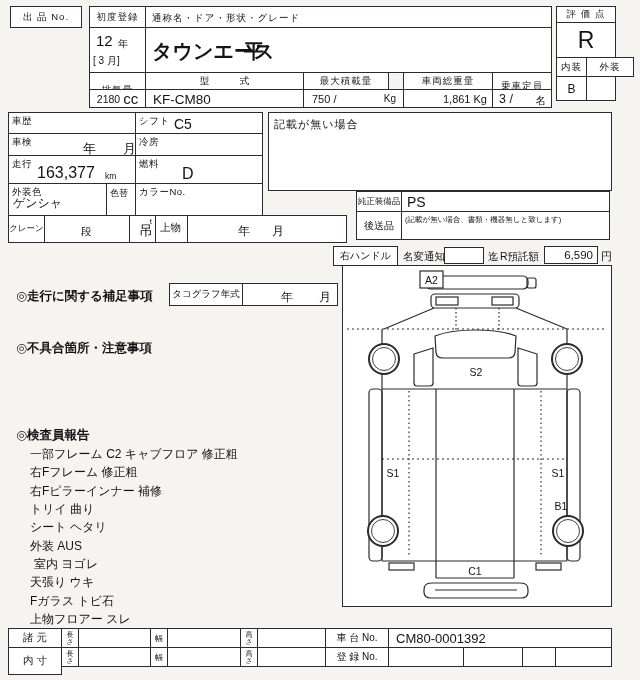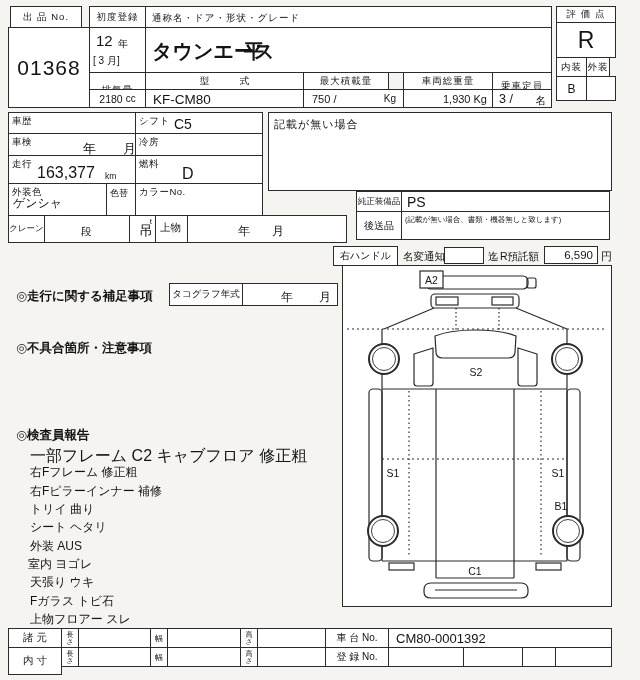--- a/index.html
+++ b/index.html
@@ -17,23 +17,20 @@
   svg text{font-family:"Liberation Sans","DejaVu Sans",sans-serif;}
 </style>
 </head>
 <body>
 
 <div id="sheet">
 
   <div class="c ctr hdr" style="left:10px;top:6px;width:72px;height:22px">
       <span>出 品 No.</span>
     </div>
-  <div class="c ctr" style="left:8px;top:27px;width:82px;height:81px;font-size:21px;letter-spacing:1px">
-      <span>01368</span>
-    </div>
 
   <div class="c ctr hdr" style="left:89px;top:6px;width:57px;height:22px">
       <span>初度登録</span>
     </div>
   <div class="c" style="left:89px;top:27px;width:57px;height:46px">
     <span class="t" style="left:6px;top:4px;font-size:15px">12</span>
     <span class="t" style="left:28px;top:9px;font-size:10px">年</span>
     <span class="t" style="left:3px;top:26px;font-size:10px">[ 3 月]</span>
   </div>
 
@@ -43,21 +40,21 @@
   </div>
   <div class="c" style="left:145px;top:6px;width:407px;height:22px">
     <span class="t hdr" style="left:6px;top:5px">通称名・ドア・形状・グレード</span>
   </div>
 
   <div class="c ctr hdr" style="left:89px;top:72px;width:57px;height:36px">
       <span>排気量</span>
     </div>
   <div class="c ctr" style="left:89px;top:89px;width:57px;height:19px;font-size:10.5px;gap:3px">
     <span>2180</span>
-    <span style="font-size:10px">cc</span>
+    <span style="font-size:15px">cc</span>
   </div>
 
   <div class="c ctr hdr" style="left:145px;top:72px;width:159px;height:18px;letter-spacing:14px;padding-left:14px">
       <span>型  式</span>
     </div>
   <div class="c" style="left:145px;top:89px;width:159px;height:19px">
     <span class="t" style="left:7px;top:2px;font-size:13.5px">KF-CM80</span>
   </div>
 
   <div class="c ctr hdr" style="left:303px;top:72px;width:86px;height:18px">
@@ -65,41 +62,41 @@
     </div>
   <div class="c" style="left:303px;top:89px;width:101px;height:19px;font-size:11px">
     <span class="t" style="left:8px;top:3px">750 /</span>
     <span class="t" style="right:7px;top:3px;font-size:10px">Kg</span>
   </div>
 
   <div class="c ctr hdr" style="left:403px;top:72px;width:90px;height:18px">
       <span>車両総重量</span>
     </div>
   <div class="c" style="left:403px;top:89px;width:90px;height:19px;font-size:11px">
-    <span class="t" style="right:5px;top:3px">1,930 Kg</span>
+    <span class="t" style="right:5px;top:3px">1,861 Kg</span>
   </div>
 
   <div class="c ctr hdr" style="left:492px;top:72px;width:60px;height:28px">
       <span>乗車定員</span>
     </div>
   <div class="c" style="left:492px;top:89px;width:60px;height:19px">
     <span class="t" style="left:6px;top:2px;font-size:12.5px">3 /</span>
     <span class="t" style="right:5px;top:4px;font-size:10.5px">名</span>
   </div>
 
   <div class="c ctr hdr" style="left:556px;top:6px;width:60px;height:17px">
       <span>評 価 点</span>
     </div>
   <div class="c ctr" style="left:556px;top:22px;width:60px;height:36px;font-size:23px">
       <span>R</span>
     </div>
   <div class="c ctr hdr" style="left:556px;top:57px;width:31px;height:20px">
       <span>内装</span>
     </div>
-  <div class="c ctr hdr" style="left:586px;top:57px;width:24px;height:20px">
+  <div class="c ctr hdr" style="left:586px;top:57px;width:48px;height:20px">
       <span>外装</span>
     </div>
   <div class="c ctr" style="left:556px;top:76px;width:31px;height:25px;font-size:12px">
       <span>B</span>
     </div>
   <div class="c ctr" style="left:586px;top:76px;width:30px;height:25px;font-size:12px">
       <span></span>
     </div>
 
   <div class="c" style="left:8px;top:112px;width:128px;height:22px">
@@ -192,27 +189,27 @@
       <span>タコグラフ年式</span>
     </div>
   <div class="c" style="left:242px;top:283px;width:96px;height:23px">
     <span class="t" style="left:38px;top:5px;font-size:12px">年</span>
     <span class="t" style="left:76px;top:5px;font-size:12px">月</span>
   </div>
 
   <span class="t" style="left:16px;top:340px;font-size:12.5px;font-weight:600">◎不具合箇所・注意事項</span>
 
   <span class="t" style="left:16px;top:427px;font-size:12.5px;font-weight:600">◎検査員報告</span>
-  <span class="t" style="left:30px;top:446px;font-size:16px">一部フレーム C2  キャブフロア 修正粗</span>
+  <span class="t" style="left:30px;top:446px;font-size:12px">一部フレーム C2  キャブフロア 修正粗</span>
   <span class="t" style="left:30px;top:483px;font-size:12px">右Fピラーインナー 補修</span>
   <span class="t" style="left:30px;top:464px;font-size:12px">右Fフレーム 修正粗</span>
   <span class="t" style="left:30px;top:501px;font-size:12px">トリイ 曲り</span>
   <span class="t" style="left:30px;top:519px;font-size:12px">シート ヘタリ</span>
   <span class="t" style="left:30px;top:538px;font-size:12px">外装 AUS</span>
-  <span class="t" style="left:28px;top:556px;font-size:12px">室内 ヨゴレ</span>
+  <span class="t" style="left:34px;top:556px;font-size:12px">室内 ヨゴレ</span>
   <span class="t" style="left:30px;top:574px;font-size:12px">天張り ウキ</span>
   <span class="t" style="left:30px;top:593px;font-size:12px">Fガラス トビ石</span>
   <span class="t" style="left:30px;top:611px;font-size:12px">上物フロアー スレ</span>
 
   <div class="c" style="left:342px;top:265px;width:270px;height:342px">
     <svg width="268" height="340" viewBox="0 0 268 340">
       <g stroke="#2b2b2b" fill="none" stroke-width="1.2">
         <line x1="4" y1="63" x2="264" y2="63" stroke-dasharray="2 3"></line>
         <rect x="83" y="10" width="102" height="13" rx="5"></rect>
         <rect x="184" y="12" width="9" height="10" rx="2"></rect>

